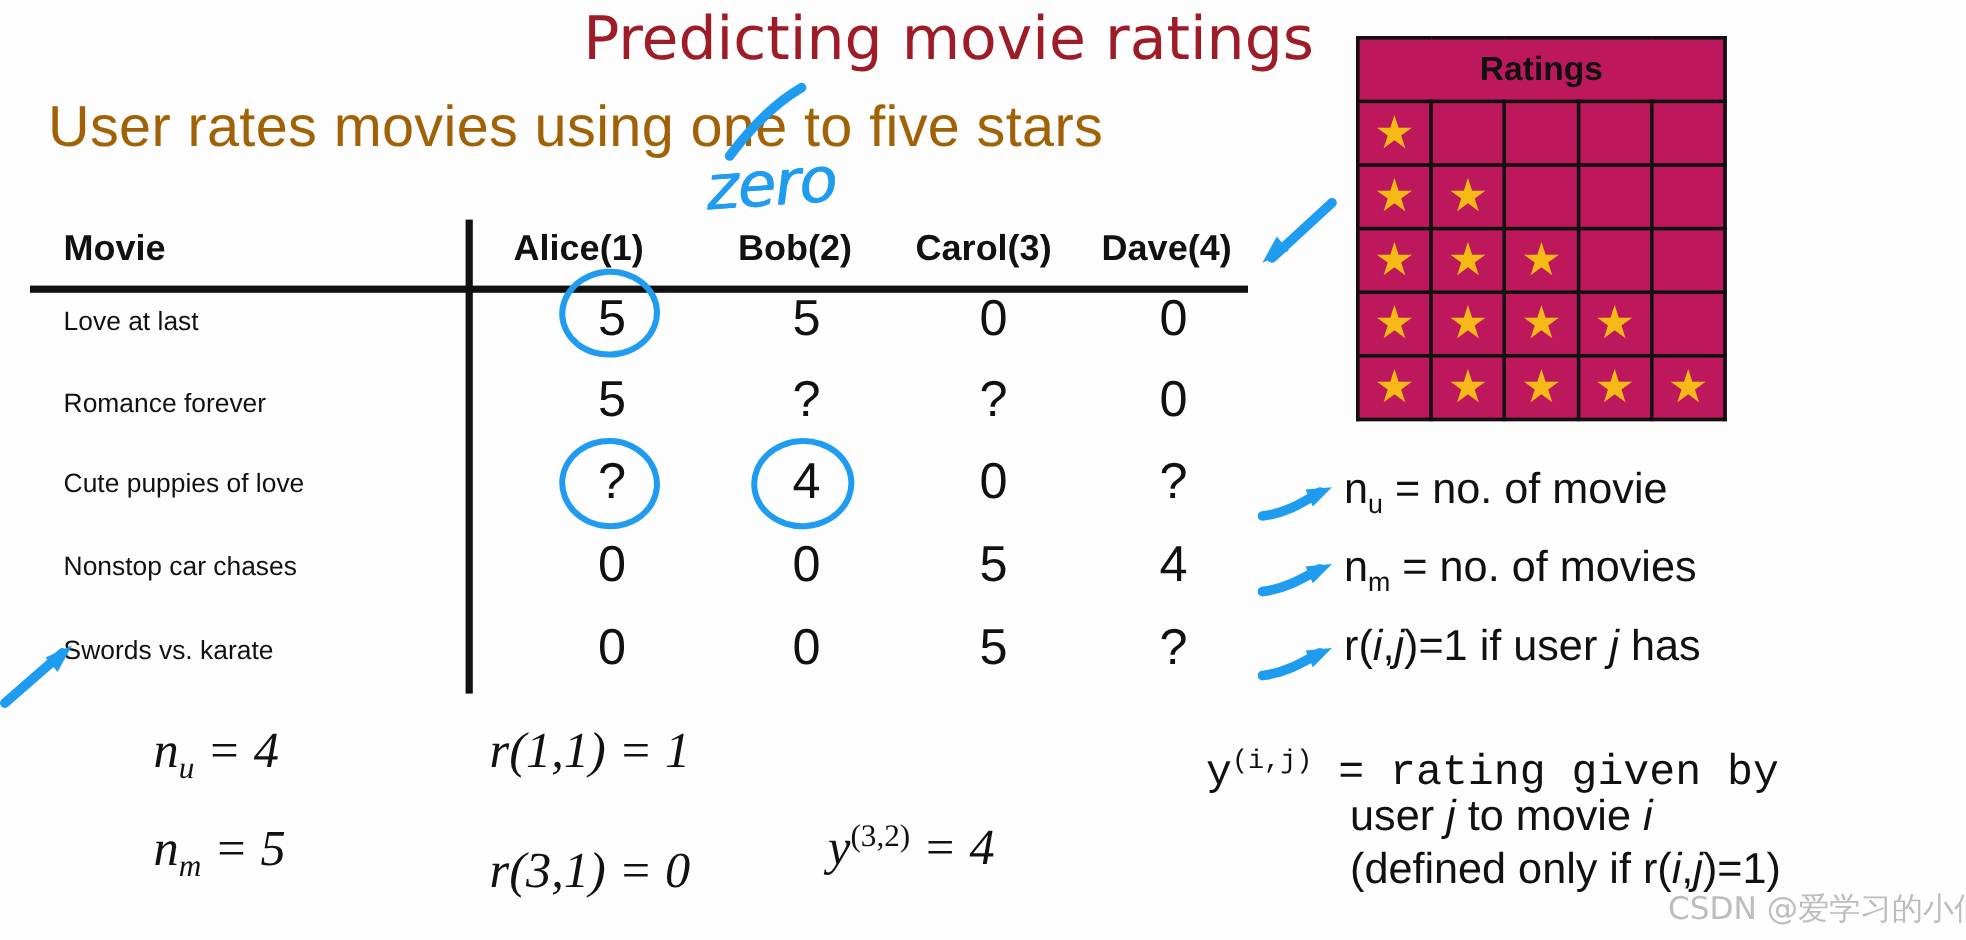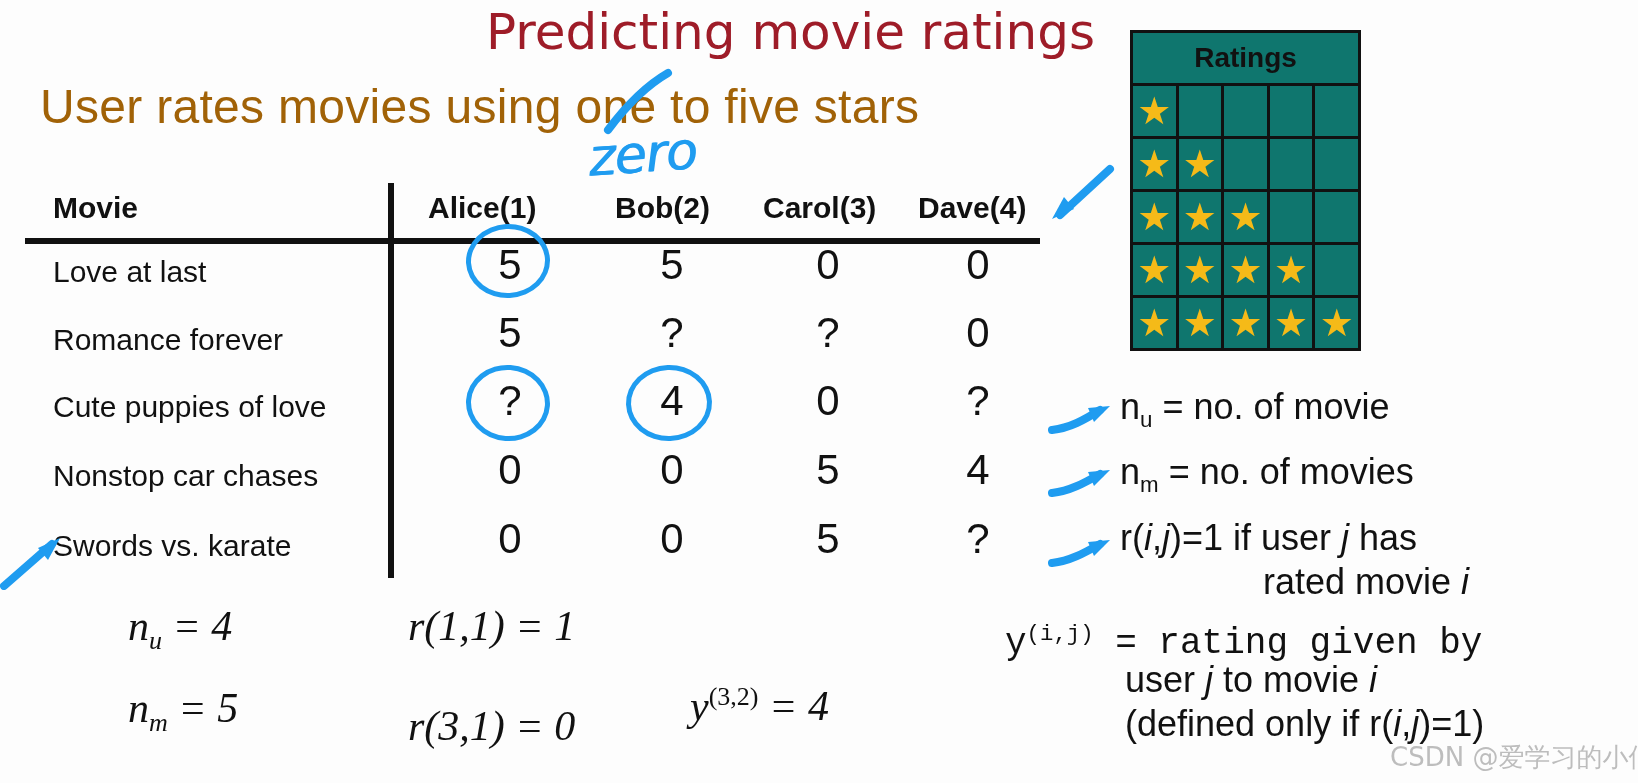--- a/index.html
+++ b/index.html
@@ -81,21 +81,21 @@
   .mhead {
     position: absolute;
     top: 8px;
     font-size: 30px;
     font-weight: bold;
     white-space: nowrap;
   }
   .mrowlabel {
     position: absolute;
     left: 28px;
-    font-size: 30px;
+    font-size: 22px;
     white-space: nowrap;
   }
   .mcell {
     position: absolute;
     font-size: 42px;
     text-align: center;
     width: 90px;
     white-space: nowrap;
   }
 
@@ -121,24 +121,24 @@
   }
   .formula sup {
     font-size: 0.62em;
     font-style: normal;
   }
 
   
   #ratings {
     position: absolute;
     left: 1130px; top: 30px;
-    width: 231px;
+    width: 309px;
     border: 3px solid #0ea5e9;
     border-collapse: collapse;
-    background: #0f766e;
+    background: #be185d;
   }
   #ratings th {
     border: 3px solid #111;
     font-size: 28px;
     font-weight: bold;
     height: 48px;
     font-family: "Liberation Sans", sans-serif;
   }
   #ratings td {
     border: 3px solid #111;
@@ -301,23 +301,20 @@
 
   <div class="note" style="left:1120px; top:385px;">
     <span>n</span><sub>u</sub><span> = no. of movie</span>
   </div>
   <div class="note" style="left:1120px; top:450px;">
     <span>n</span><sub>m</sub><span> = no. of movies</span>
   </div>
   <div class="note" style="left:1120px; top:516px;">
     <span>r(</span><span class="it">i</span><span>,</span><span class="it">j</span><span>)=1 if user </span><span class="it">j</span><span> has</span>
   </div>
-  <div class="note" style="left:1263px; top:560px;">
-    <span>rated movie </span><span class="it">i</span>
-  </div>
 
   <div class="note" style="left:1005px; top:612px;font-family:Liberation Mono, monospace;">
     <span>y</span><sup>(i,j)</sup><span> = rating given by</span>
   </div>
   <div class="note" style="left:1125px; top:658px;">
     <span>user </span><span class="it">j</span><span> to movie </span><span class="it">i</span>
   </div>
   <div class="note" style="left:1125px; top:702px;">
     <span>(defined only if r(</span><span class="it">i</span><span>,</span><span class="it">j</span><span>)=1)</span>
   </div>

